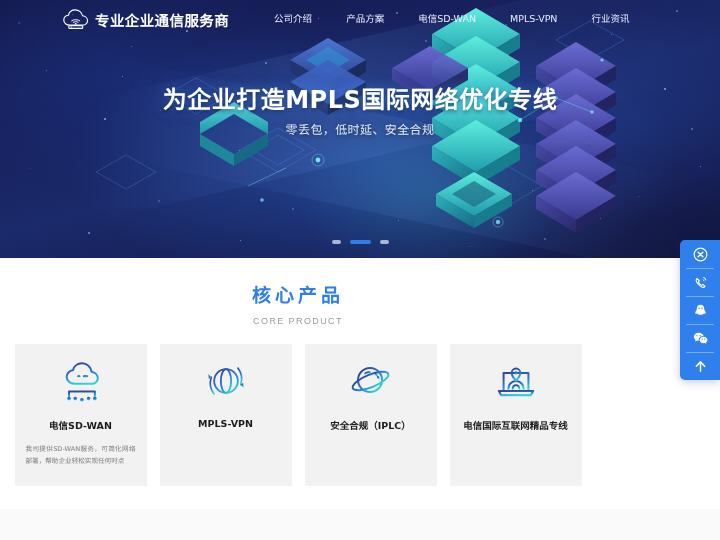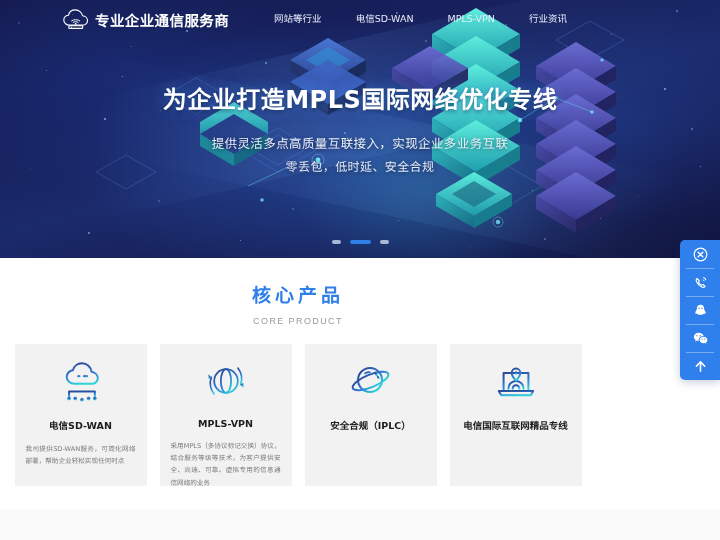--- a/index.html
+++ b/index.html
@@ -446,31 +446,31 @@
           <path d="M9.5 20.5 C5.4 20.5 2.2 17.8 2.2 14.4 C2.2 11.4 4.6 8.9 7.8 8.5 C8.6 4.8 12 2 16.2 2 C20.6 2 24.3 5.1 24.9 9.1 C28.3 9.4 31 11.9 31 15 C31 18 28.3 20.5 25 20.5 Z" fill="none" stroke="#ffffff" stroke-width="1.4" stroke-linejoin="round"></path>
           <path d="M11.6 15.2 C13.8 13.3 19.4 13.3 21.6 15.2" fill="none" stroke="#ffffff" stroke-width="1.2" stroke-linecap="round"></path>
           <path d="M13.6 17.1 C15.1 15.9 18.1 15.9 19.6 17.1" fill="none" stroke="#ffffff" stroke-width="1.2" stroke-linecap="round"></path>
           <circle cx="16.6" cy="18.9" r="1.1" fill="#ffffff"></circle>
           <rect x="8.2" y="21.2" width="17" height="3.2" rx="1.2" fill="none" stroke="#ffffff" stroke-width="1.3"></rect>
           <circle cx="11.4" cy="22.8" r="0.7" fill="#ffffff"></circle>
         </svg>
         <span class="logo-text">专业企业通信服务商</span>
       </div>
       <nav class="nav" id="nav">
-          <a class="nav-item"><span>网站等行业</span></a>
+          <a class="nav-item"><span>公司介绍</span></a>
+          <a class="nav-item"><span>产品方案</span></a>
           <a class="nav-item"><span>电信SD-WAN</span></a>
           <a class="nav-item"><span>MPLS-VPN</span></a>
           <a class="nav-item"><span>行业资讯</span></a>
           <a class="nav-item"></a>
         </nav>
     </div>
 
     <div class="hero-copy">
       <div class="hero-title">为企业打造MPLS国际网络优化专线</div>
-      <div class="hero-sub">提供灵活多点高质量互联接入，实现企业多业务互联</div>
       <div class="hero-sub2">零丢包，低时延、安全合规</div>
     </div>
 
     <div class="dots" id="dots">
         <span class="dot"></span>
         <span class="dot active"></span>
         <span class="dot"></span>
       </div>
   </div>
 
@@ -525,21 +525,20 @@
       <path d="M22 9.6 L22 34.4"></path>
       <path d="M34.5 8.5 A19 19 0 0 1 37.4 26" stroke-width="1.7"></path>
       <path d="M9.5 35.5 A19 19 0 0 1 6.6 18" stroke-width="1.7"></path>
     </g>
     <g fill="url(#ic2)">
       <path d="M37.4 26 l2.6 -2.2 l0.4 5.2 z"></path>
       <path d="M6.6 18 l-2.6 2.2 l-0.4 -5.2 z"></path>
     </g>
           </svg>
           <div class="card-title">MPLS-VPN</div>
-          <div class="card-desc">采用MPLS（多协议标记交换）协议，结合服务等级等技术，为客户提供安全、高速、可靠、虚拟专用的信息通信网络的业务</div>
         </div>
         <div class="card">
           <svg class="card-icon" viewBox="0 0 44 44">
     <defs>
               <linearGradient id="ic3" x1="0.15" y1="0.1" x2="0.85" y2="0.9">
       <stop offset="0%" stop-color="#2b4b9b"></stop>
                 <stop offset="55%" stop-color="#2f7fd6"></stop>
                 <stop offset="100%" stop-color="#2fd4d9"></stop>
     </linearGradient>
             </defs>

